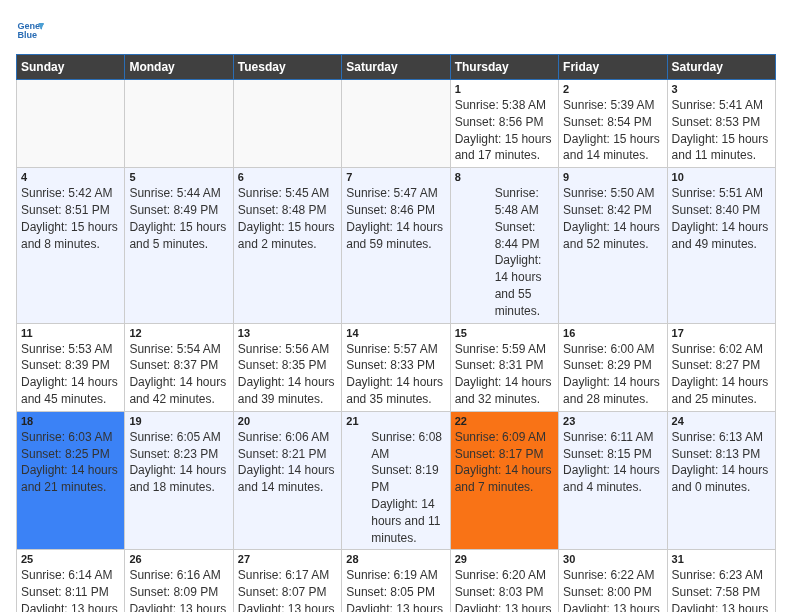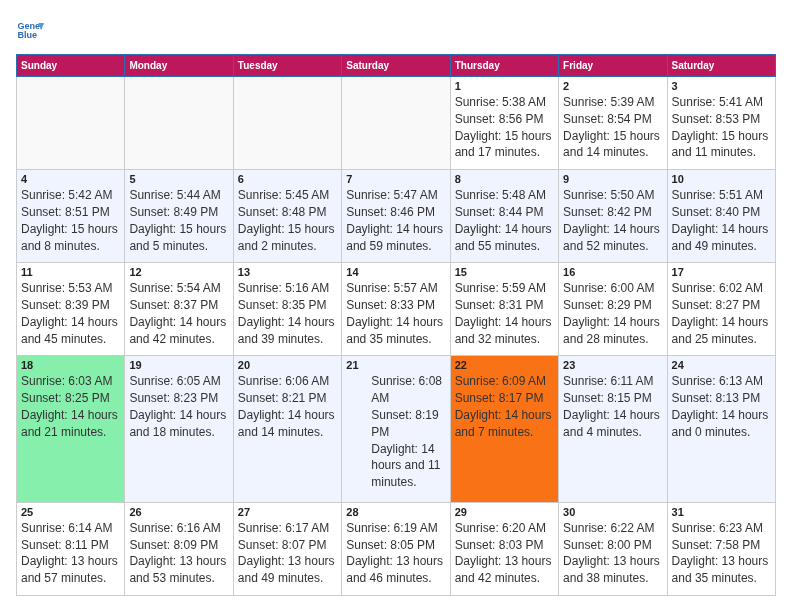--- a/index.html
+++ b/index.html
@@ -44,23 +44,23 @@
       font-size: 14px;
       color: #555;
     }
     .calendar-table {
       width: 100%;
       border-collapse: collapse;
       flex: 1;
       table-layout: fixed;
     }
     .calendar-table th {
-      background-color: #be185d;
+      background-color: #404040;
       color: #fff;
-      font-size: 10px;
+      font-size: 12px;
       font-weight: bold;
       padding: 5px 4px;
       text-align: left;
       border: 1px solid #2a6db5;
     }
     .calendar-table td {
       border: 1px solid #ccc;
       vertical-align: top;
       padding: 3px 4px;
       font-size: 9px;
@@ -161,21 +161,21 @@
 Daylight: 15 hours and 2 minutes.</div>
           </td>
           <td style="background: rgb(240, 244, 255);">
             <div class="day-number">7</div>
             <div class="day-info" style="white-space: pre-line;">Sunrise: 5:47 AM
 Sunset: 8:46 PM
 Daylight: 14 hours and 59 minutes.</div>
           </td>
           <td style="background: rgb(240, 244, 255);">
             <div class="day-number">8</div>
-            <div class="day-info" style="white-space: pre-line;">Sunrise: 5:48 AM
+            <div class="day-info" style="white-space: pre-line; margin-left: 40px;">Sunrise: 5:48 AM
 Sunset: 8:44 PM
 Daylight: 14 hours and 55 minutes.</div>
           </td>
           <td style="background: rgb(240, 244, 255);">
             <div class="day-number">9</div>
             <div class="day-info" style="white-space: pre-line;">Sunrise: 5:50 AM
 Sunset: 8:42 PM
 Daylight: 14 hours and 52 minutes.</div>
           </td>
           <td style="background: rgb(240, 244, 255);">
@@ -193,21 +193,21 @@
 Daylight: 14 hours and 45 minutes.</div>
           </td>
           <td>
             <div class="day-number">12</div>
             <div class="day-info" style="white-space: pre-line;">Sunrise: 5:54 AM
 Sunset: 8:37 PM
 Daylight: 14 hours and 42 minutes.</div>
           </td>
           <td>
             <div class="day-number">13</div>
-            <div class="day-info" style="white-space: pre-line;">Sunrise: 5:16 AM
+            <div class="day-info" style="white-space: pre-line;">Sunrise: 5:56 AM
 Sunset: 8:35 PM
 Daylight: 14 hours and 39 minutes.</div>
           </td>
           <td>
             <div class="day-number">14</div>
             <div class="day-info" style="white-space: pre-line;">Sunrise: 5:57 AM
 Sunset: 8:33 PM
 Daylight: 14 hours and 35 minutes.</div>
           </td>
           <td>
@@ -223,21 +223,21 @@
 Daylight: 14 hours and 28 minutes.</div>
           </td>
           <td>
             <div class="day-number">17</div>
             <div class="day-info" style="white-space: pre-line;">Sunrise: 6:02 AM
 Sunset: 8:27 PM
 Daylight: 14 hours and 25 minutes.</div>
           </td>
         </tr>
         <tr>
-          <td style="background: #86efac;">
+          <td style="background: #3b82f6;">
             <div class="day-number">18</div>
             <div class="day-info" style="white-space: pre-line;">Sunrise: 6:03 AM
 Sunset: 8:25 PM
 Daylight: 14 hours and 21 minutes.</div>
           </td>
           <td style="background: rgb(240, 244, 255);">
             <div class="day-number">19</div>
             <div class="day-info" style="white-space: pre-line;">Sunrise: 6:05 AM
 Sunset: 8:23 PM
 Daylight: 14 hours and 18 minutes.</div>

